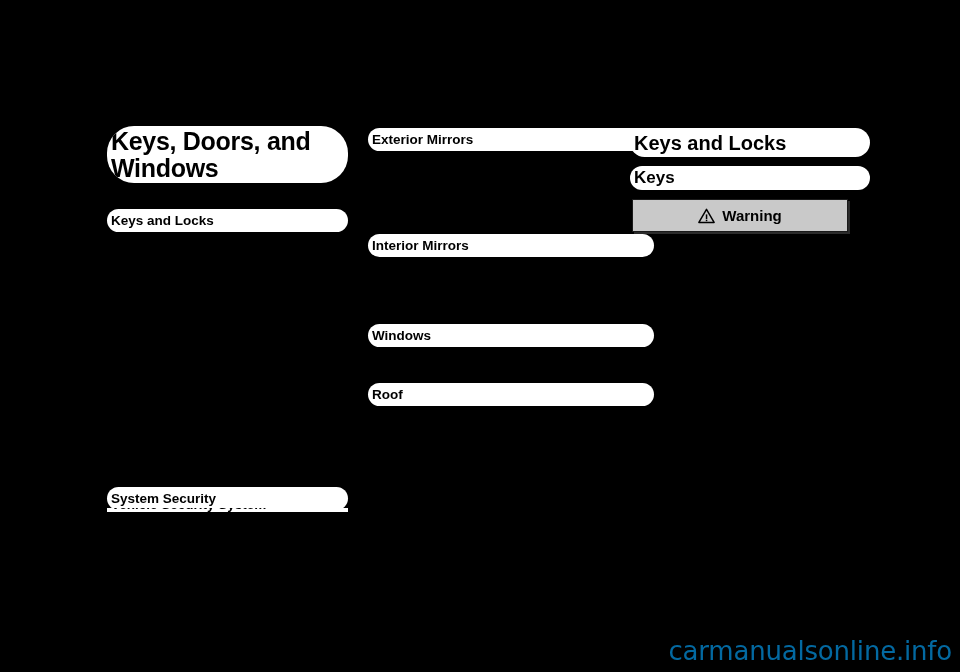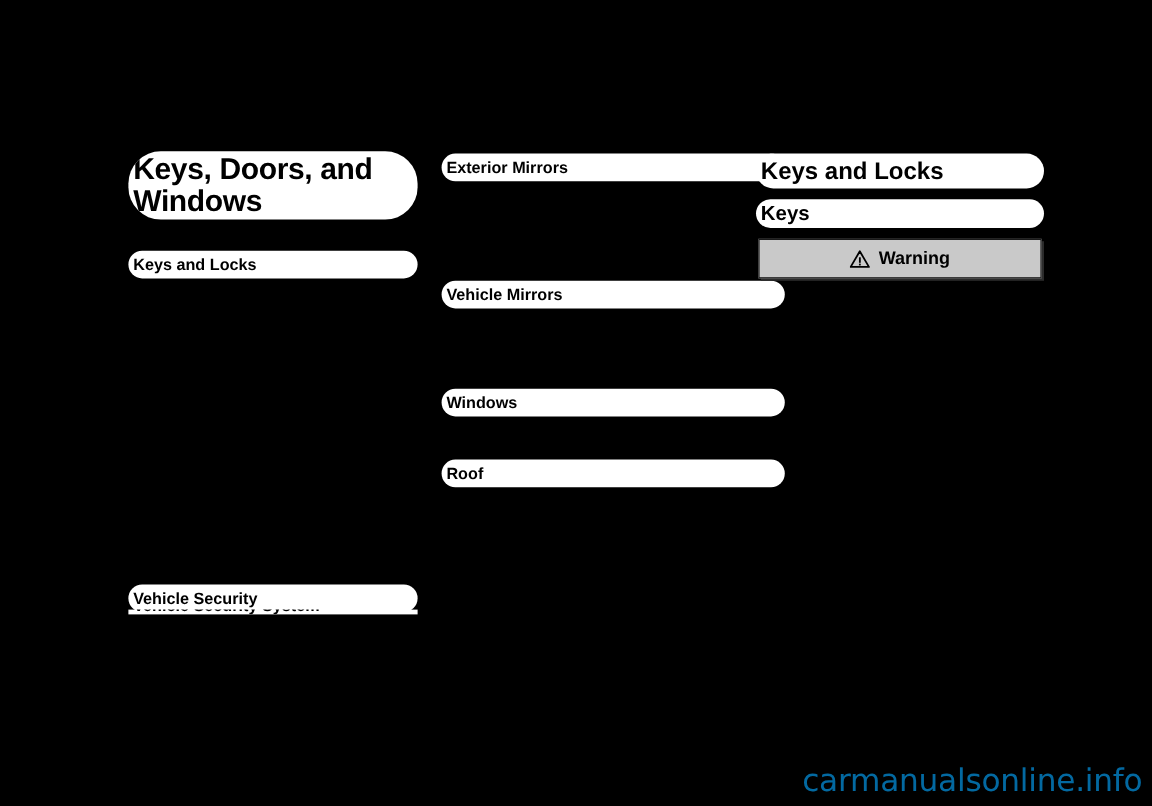--- a/index.html
+++ b/index.html
@@ -103,21 +103,21 @@
     padding-left: 4px;
     font-size: 17px;
     line-height: 18px;
   }
 
   
   .warning-box {
     position: absolute;
     left: 632px;
     top: 199px;
-    width: 236px;
+    width: 216px;
     height: 33px;
     background: #c9c9c9;
     border: 1.5px solid #1a1a1a;
     box-sizing: border-box;
     display: flex;
     align-items: center;
     justify-content: center;
     gap: 7px;
     box-shadow: 2px 2px 0 0 #2b2b2b;
   }
@@ -157,33 +157,33 @@
     <span class="tline">Keys, Doors, and</span>
     <span class="tline">Windows</span>
   </div>
 
   <div class="band col1 toc-band" style="top:209px;">
     <span>Keys and Locks</span>
   </div>
 
 
   <div class="band col1 toc-band" style="top:487px;">
-    <span>Vehicle Security</span>
+    <span>System Security</span>
   </div>
 
   <div class="clipped-sliver">
     <span>Vehicle Security System</span>
   </div>
 
   <div class="band col2 toc-band" style="top:128px;">
     <span>Exterior Mirrors</span>
   </div>
 
   <div class="band col2 toc-band" style="top:234px;">
-    <span>Vehicle Mirrors</span>
+    <span>Interior Mirrors</span>
   </div>
 
   <div class="band col2 toc-band" style="top:324px;">
     <span>Windows</span>
   </div>
 
   <div class="band col2 toc-band" style="top:383px;">
     <span>Roof</span>
   </div>
 

